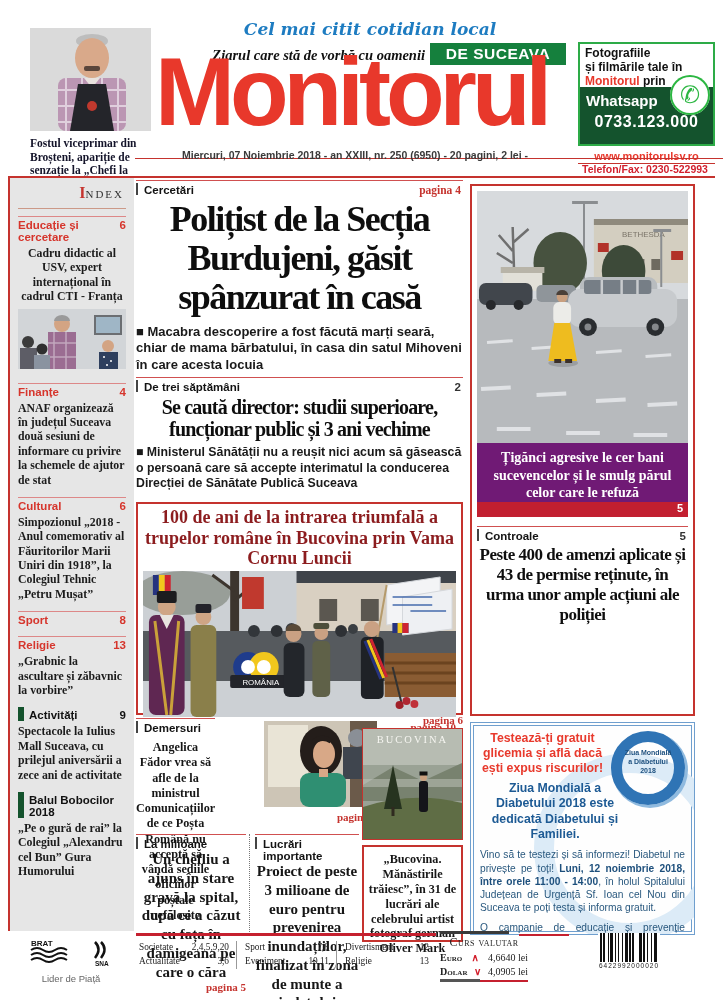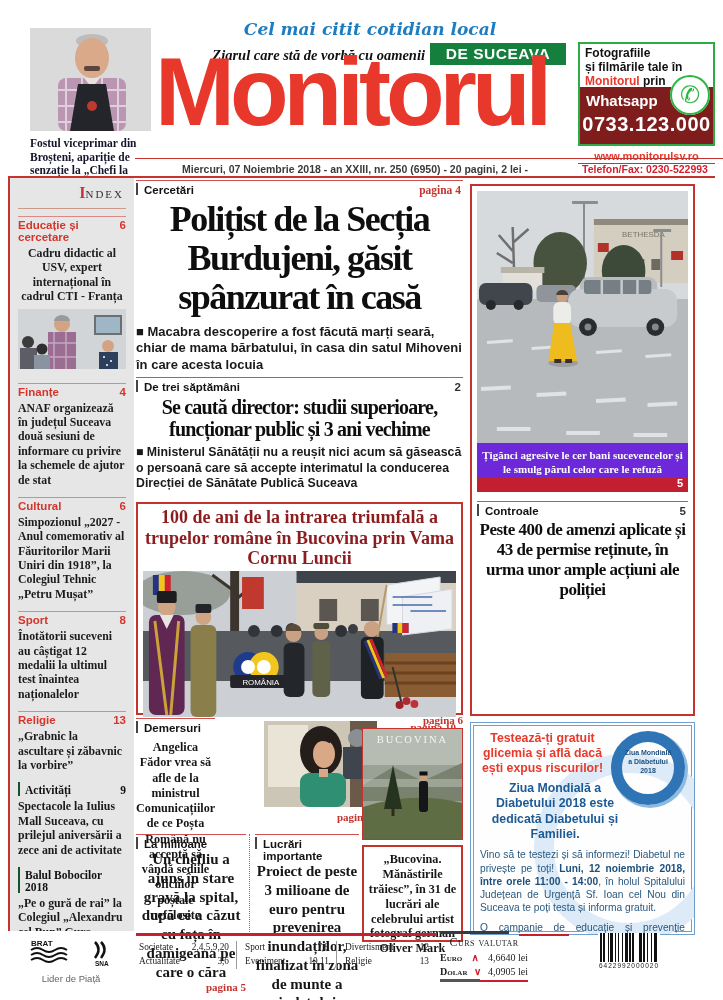--- a/index.html
+++ b/index.html
@@ -15,41 +15,41 @@
     font-family:"DejaVu Serif",serif; font-style:italic; font-weight:bold; font-size:17px; color:#1e7cc1; }
   .tagline-sub { position:absolute; left:180px; top:47px; width:245px; text-align:right;
     font-family:"Liberation Serif",serif; font-style:italic; font-weight:bold; font-size:14.5px; color:#111; }
   .region-box { position:absolute; left:430px; top:43px; width:136px; height:22px; background:#15803d;
     color:#fff; font-weight:bold; font-size:15.5px; text-align:center; line-height:22px; letter-spacing:.5px; }
   .masthead { position:absolute; left:155px; top:44px; width:430px; font-size:96px; font-weight:bold;
     letter-spacing:-5px; color:#e8382b; line-height:1; }
   .wa-box { position:absolute; left:578px; top:42px; width:137px; height:104px; border:2px solid #2dab47; background:#fff; }
   .wa-top { padding:3px 5px 0; font-weight:bold; font-size:12px; line-height:1.15; color:#111; }
   .wa-brand { color:#e8382b; }
-  .wa-green { position:absolute; left:0; right:0; bottom:0; height:57px; background:#7f1d1d; color:#fff; }
+  .wa-green { position:absolute; left:0; right:0; bottom:0; height:57px; background:#14532d; color:#fff; }
   .wa-app { font-weight:bold; font-size:15px; padding:5px 0 0 6px; }
-  .wa-phone { font-weight:bold; font-size:20px; text-align:center; margin-top:4px; letter-spacing:.5px; }
+  .wa-phone { font-weight:bold; font-size:16px; text-align:center; margin-top:4px; letter-spacing:.5px; }
   .wa-icon { position:absolute; right:3px; top:-12px; width:40px; height:40px; background:#fff; border-radius:50%;
     text-align:center; line-height:40px; font-size:24px; color:#2cb742; box-shadow:0 0 0 2px #2cb742 inset; }
   .site-url { position:absolute; left:578px; top:150px; width:137px; text-align:center; color:#e8382b;
     font-weight:bold; font-size:11px; border-bottom:1px solid #c5332e; padding-bottom:1px; }
   .phone-fax { position:absolute; left:570px; top:163px; width:150px; text-align:center; color:#d21f2c; font-weight:bold; font-size:10.5px; }
   .rule-a { position:absolute; left:135px; top:158px; width:588px; height:1px; background:#c5332e; }
   .rule-b { position:absolute; left:8px; top:176px; width:707px; height:2px; background:#c5332e; }
-  .dateline { position:absolute; left:140px; top:163px; width:430px; text-align:center; font-size:10.5px; font-weight:bold; color:#3a3a3a; }
+  .dateline { position:absolute; left:140px; top:149px; width:430px; text-align:center; font-size:10.5px; font-weight:bold; color:#3a3a3a; }
 
   
   .sidebar { position:absolute; left:8px; top:178px; width:126px; height:753px; background:#e6e6e6;
     border-left:2px solid #c5332e; overflow:hidden; padding:4px 8px; }
   .idx-title { text-align:right; padding:2px 2px 6px; border-bottom:1px solid #c98; }
   .idx-i { font-family:"Liberation Serif",serif; font-size:16px; color:#c5332e; font-weight:bold; }
   .idx-rest { font-family:"Liberation Serif",serif; font-size:11px; letter-spacing:2px; color:#333; }
   .idx-item { padding:7px 0 3px; }
   .idx-head { display:flex; justify-content:space-between; font-size:11.5px; font-weight:bold; color:#d6352c; border-top:1px solid #d88; padding-top:2px; }
-  .idx-head.black { color:#111; border-top:none; border-left:2px solid #14532d; padding-left:5px;font-family:Liberation Serif, serif; }
+  .idx-head.black { color:#111; border-top:none; border-left:6px solid #14532d; padding-left:5px; }
   .idx-text { font-family:"Liberation Serif",serif; font-weight:bold; font-size:11.8px; line-height:1.22; color:#1b1b1b; margin-top:3px; }
   .idx-text.ctr { text-align:center; }
   .idx-photo { width:108px; height:60px; margin:5px 0 0; }
   .pagina { font-family:"Liberation Serif",serif; font-weight:bold; font-size:11px; color:#c5332e; text-align:right; }
   .logos { position:absolute; left:8px; top:938px; width:126px; text-align:center; }
   .leader { font-size:9.5px; color:#666; margin-top:1px; }
 
   
   .kicker { position:relative; display:flex; justify-content:space-between; font-size:11.5px; font-weight:bold;
     color:#131313; border-top:1px solid #d05050; padding:3px 2px 0 8px; }
@@ -85,22 +85,22 @@
   
   .bucovina { position:absolute; left:362px; top:714px; width:101px; }
   .bucovina .pagina { margin-bottom:2px; }
   .bu-cover { width:101px; height:112px; border:1px solid #c5332e; display:block; }
   .bu-caption { border:2px solid #c5332e; margin-top:5px; padding:5px 2px; font-family:"Liberation Serif",serif;
     font-weight:bold; font-size:12.2px; line-height:1.22; text-align:center; color:#161616; height:97px; }
 
   
   .right-col { position:absolute; left:470px; top:184px; width:225px; height:532px; border:2px solid #c5332e; padding:5px; }
   .rc-photo { width:100%; height:252px; display:block; }
-  .rc-caption { background:#6d28d9; color:#fff; font-family:"Liberation Serif",serif; font-weight:bold;
-    font-size:11px; line-height:1.25; text-align:center; padding:6px 4px 0; }
+  .rc-caption { background:#701a75; color:#fff; font-family:"Liberation Serif",serif; font-weight:bold;
+    font-size:14px; line-height:1.25; text-align:center; padding:6px 4px 0; }
   .rc-cap-num { background:#c21f30; color:#fff; text-align:right; font-size:11px; font-weight:bold; padding:0 5px 3px; }
   .rc-block { margin-top:9px; }
   .rc-h1 { font-family:"Liberation Serif",serif; font-weight:bold; font-size:19px; letter-spacing:-0.5px;
     line-height:1.16; text-align:center; color:#0e0e0e; margin-top:3px; }
   .rc-h2 { font-family:"Liberation Serif",serif; font-weight:bold; font-size:17px; letter-spacing:-0.5px;
     line-height:1.18; text-align:center; color:#0e0e0e; margin-top:3px; }
 
   
   .diabet { position:absolute; left:470px; top:722px; width:225px; height:213px; background:#fefefe;
     border:1px solid #6f9fce; outline:1px solid #6f9fce; outline-offset:-4px; padding:8px 9px; overflow:hidden; }
@@ -219,29 +219,28 @@
           <span>4</span>
         </div>
       <div class="idx-text">ANAF organizează în județul Suceava două sesiuni de informare cu privire la schemele de ajutor de stat</div>
     </div>
 
     <div class="idx-item">
       <div class="idx-head">
           <span>Cultural</span>
           <span>6</span>
         </div>
-      <div class="idx-text">Simpozionul „2027 - Anul comemorativ al Făuritorilor Marii Uniri din 1918”, la Colegiul Tehnic „Petru Mușat”</div>
+      <div class="idx-text">Simpozionul „2018 - Anul comemorativ al Făuritorilor Marii Uniri din 1918”, la Colegiul Tehnic „Petru Mușat”</div>
     </div>
 
     <div class="idx-item">
       <div class="idx-head">
           <span>Sport</span>
           <span>8</span>
         </div>
-      <div class="idx-text">Înotătorii suceveni au câștigat 12 medalii la ultimul test înaintea naționalelor</div>
     </div>
 
     <div class="idx-item">
       <div class="idx-head">
           <span>Religie</span>
           <span>13</span>
         </div>
       <div class="idx-text">„Grabnic la ascultare și zăbavnic la vorbire”</div>
     </div>
 

